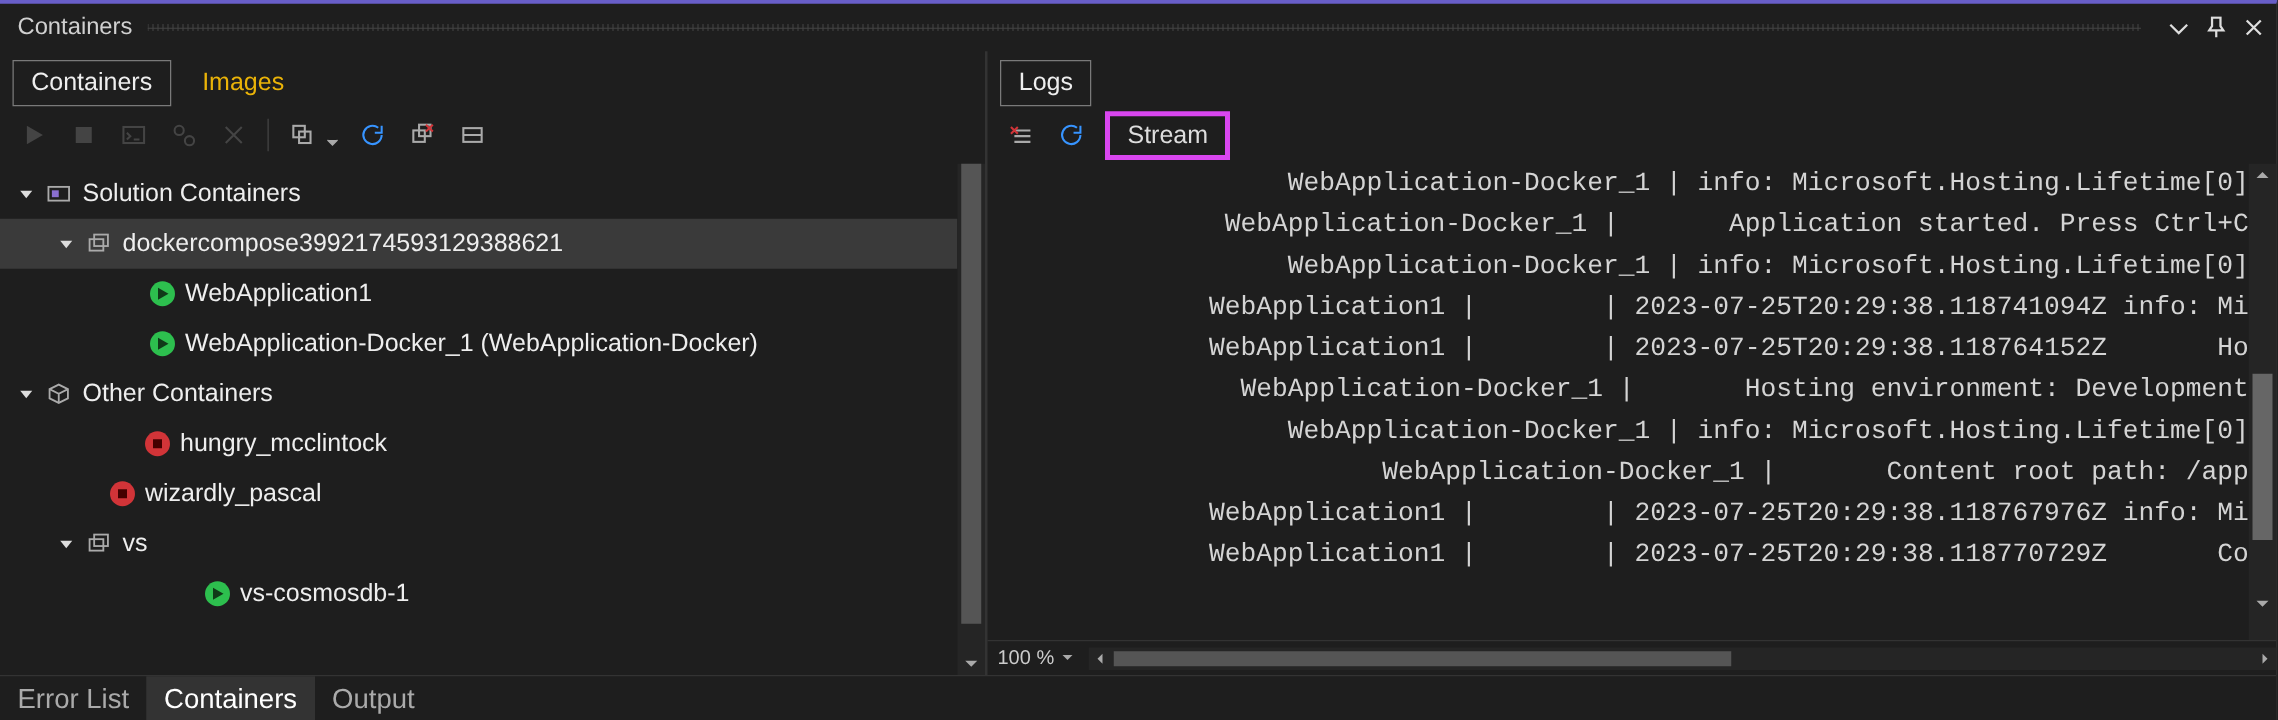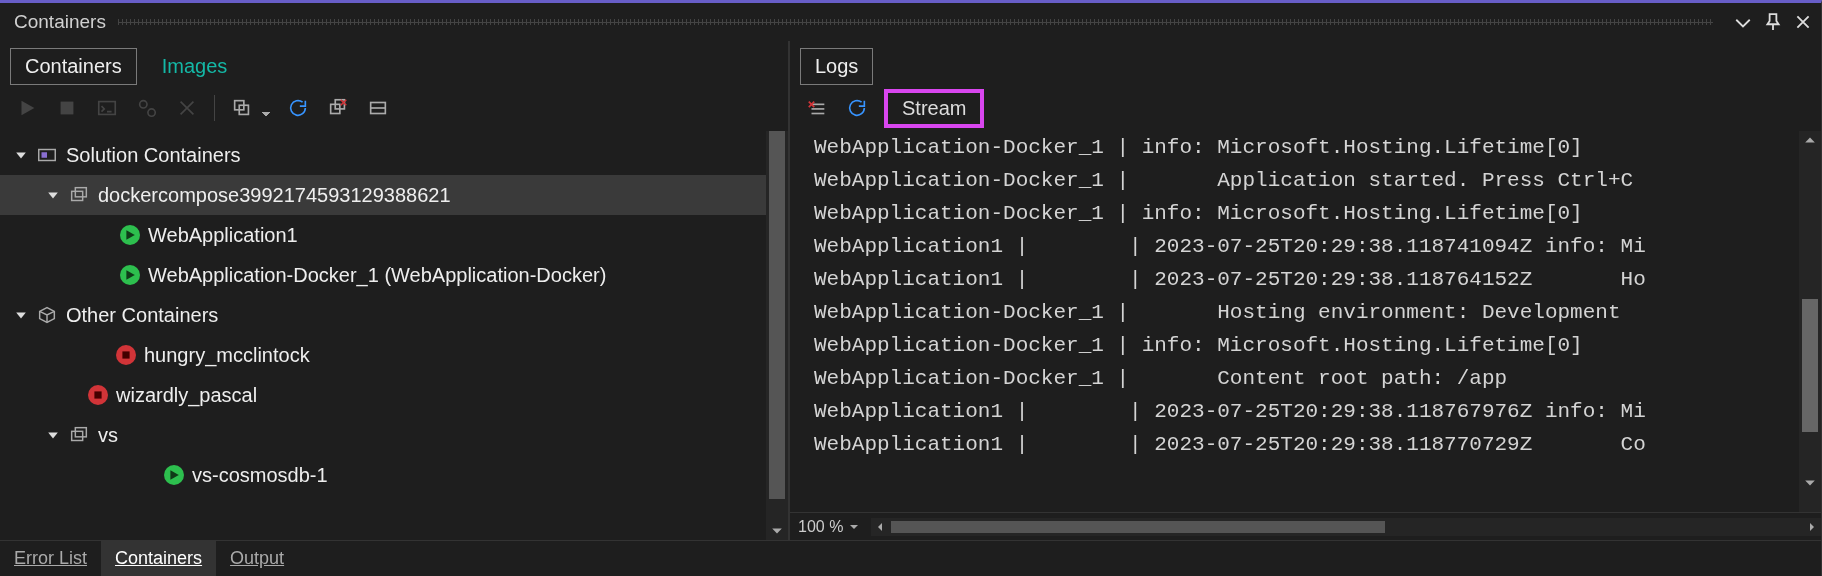--- a/index.html
+++ b/index.html
@@ -69,21 +69,21 @@
   .tabs {
     display:flex;
     align-items:flex-end;
     height:44px;
     padding-left:10px;
     gap:10px;
   }
   .tab {
     padding: 6px 14px;
     font-size: 20px;
-    color: #14b8a6;
+    color: #eab308;
     border: 1px solid transparent;
   }
   .tab.active {
     color: #eee;
     border: 1px solid #7a7a7a;
   }
 
   
   .toolbar {
     display:flex;
@@ -172,26 +172,27 @@
   }
 
   .log-wrap{
     flex:1;
     display:flex;
     min-height:0;
   }
   .log{
     flex:1;
     overflow:hidden;
-    padding:0px 0 0 24px;
+    padding:0px 0 0 8px;
     font-family:"Consolas","Courier New",monospace;
     font-size:21px;
     line-height:33px;
     color:#d4d4d4;
     white-space:pre;
+    text-align:right;
   }
   .log-row{display:block;}
 
   .vscroll-right{
     width:22px;background:#252525;position:relative;
   }
   .vscroll-right .thumb{position:absolute;left:3px;right:3px;top:44%;height:35%;background:#666;}
   .vscroll-right .arrow{position:absolute;left:0;right:0;height:18px;display:flex;align-items:center;justify-content:center;}
   .vscroll-right .arrow svg{width:12px;height:12px;fill:#aaa;}
   .vscroll-right .arrow.top{top:0;}
@@ -220,23 +221,23 @@
   
   .status-tabs{
     height:36px;
     display:flex;
     align-items:stretch;
     border-top:1px solid #333;
     background:#1e1e1e;
   }
   .status-tab{
     padding:6px 14px;
-    font-size:18px;
+    font-size:22px;
     color:#aaa;
-    display:flex;align-items:center;text-decoration:underline;
+    display:flex;align-items:center;
   }
   .status-tab.active{
     background:#333;color:#fff;
   }
 </style>
 </head>
 <body>
 
 <div class="panel">
 

